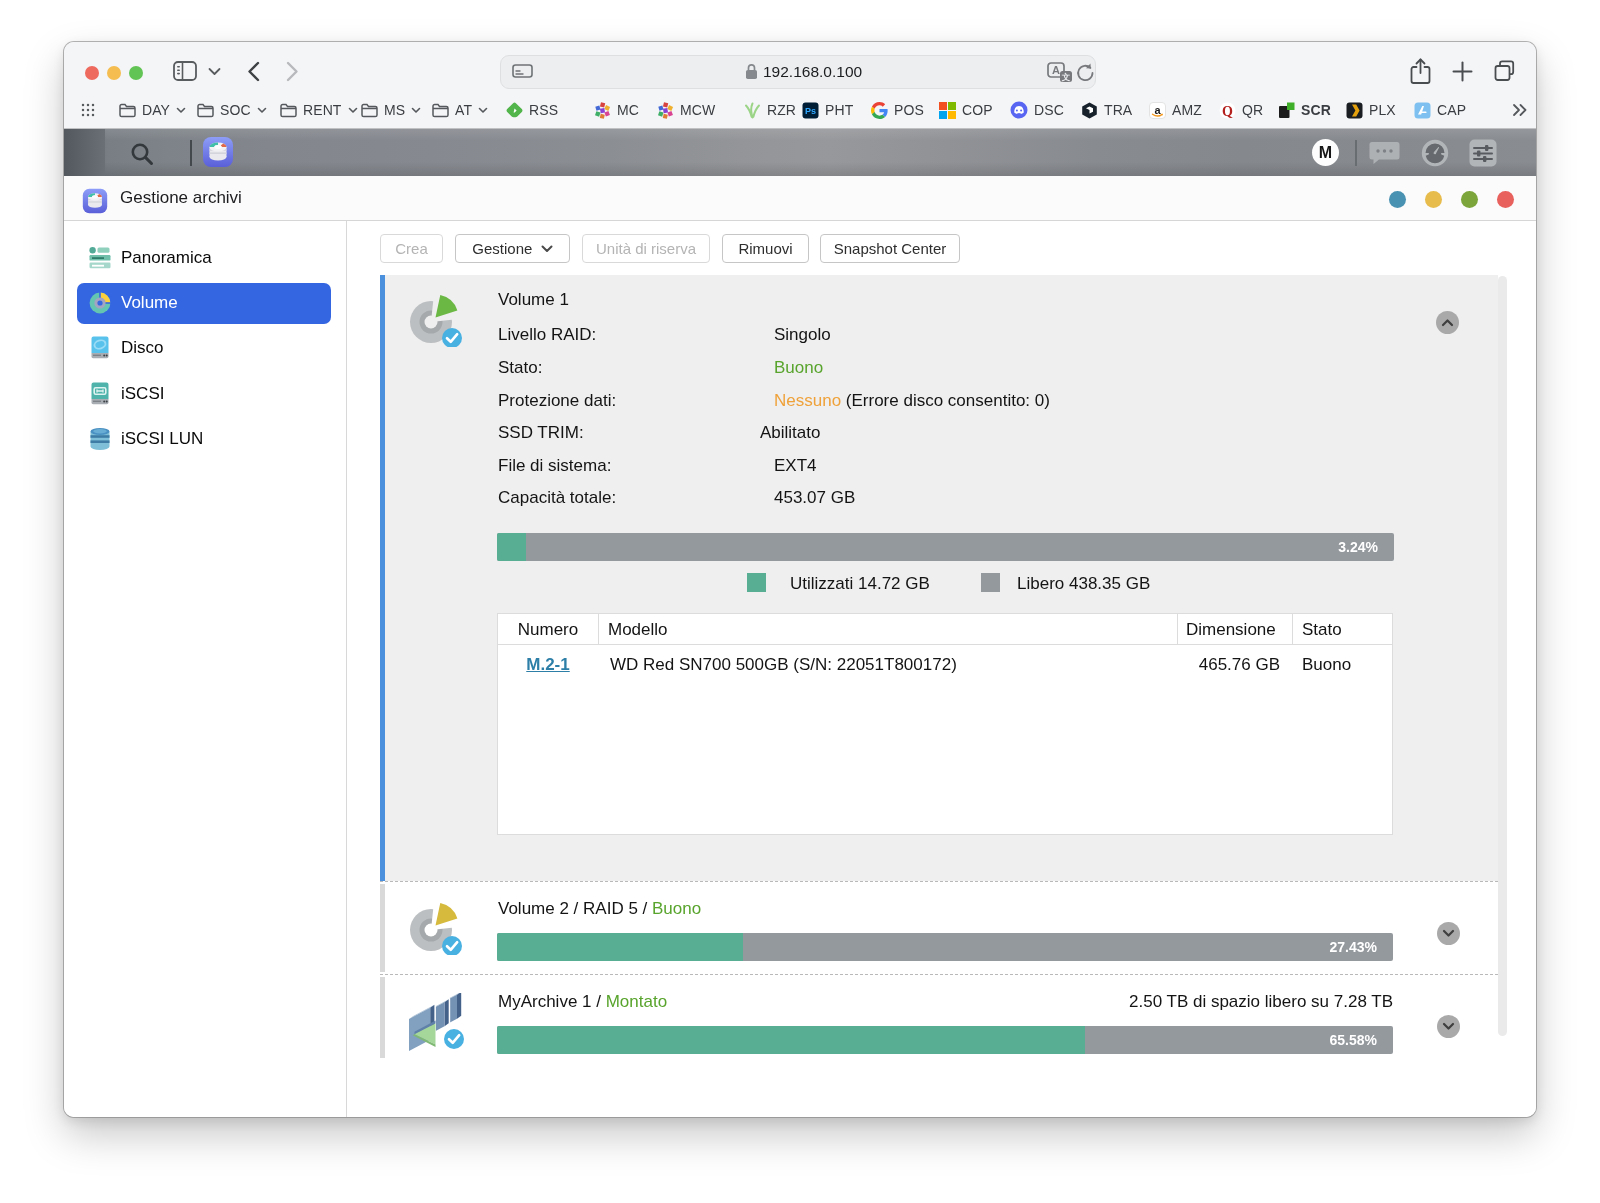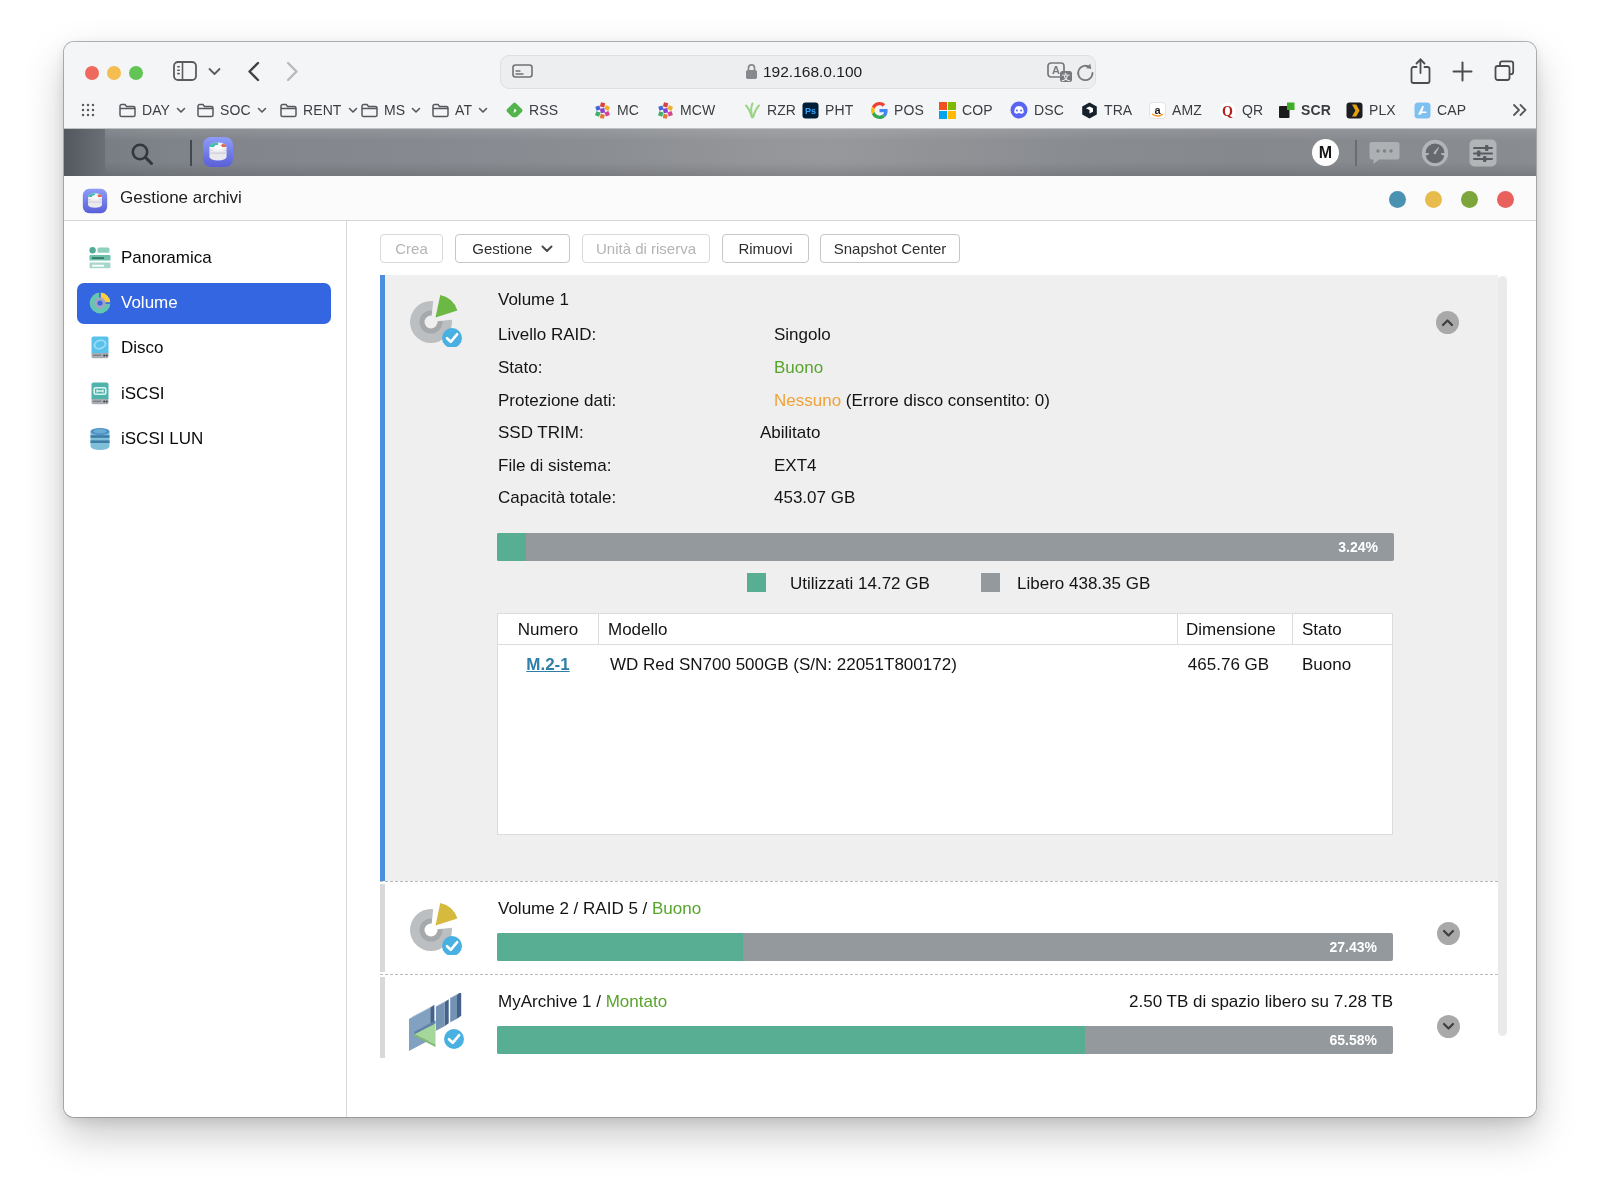--- a/index.html
+++ b/index.html
@@ -484,21 +484,21 @@
   <div class="abs" style="left:0;top:0;width:100%;height:31px;border-bottom:1px solid #dcdcdc;box-sizing:border-box;"></div>
   <div class="abs" style="left:100px;top:0;width:1px;height:31px;background:#dcdcdc;"></div>
   <div class="abs" style="left:679px;top:0;width:1px;height:31px;background:#dcdcdc;"></div>
   <div class="abs" style="left:794px;top:0;width:1px;height:31px;background:#dcdcdc;"></div>
   <div class="lbl" style="left:0px;top:6px;width:100px;text-align:center;">Numero</div>
   <div class="lbl" style="left:110px;top:6px;">Modello</div>
   <div class="lbl" style="left:688px;top:6px;">Dimensione</div>
   <div class="lbl" style="left:804px;top:6px;">Stato</div>
   <div class="lbl" style="left:0px;top:41px;width:100px;text-align:center;color:#2e7fa8;font-weight:bold;text-decoration:underline;">M.2-1</div>
   <div class="lbl" style="left:112px;top:41px;">WD Red SN700 500GB (S/N: 22051T800172)</div>
-  <div class="lbl" style="left:679px;top:41px;width:103px;">465.76 GB</div>
+  <div class="lbl" style="left:679px;top:41px;width:103px;text-align:right;">465.76 GB</div>
   <div class="lbl" style="left:804px;top:41px;">Buono</div>
 </div>
 
 <div class="dashline" style="left:33px;top:660px;width:1118px;"></div>
 
 <div class="grayedge" style="left:33px;top:663px;height:88px;"></div>
 <svg class="abs" style="left:63px;top:682px;" width="52" height="52" viewBox="0 0 52 52">
   <circle cx="21" cy="27" r="21" fill="#bcbfc1"></circle>
   <circle cx="21" cy="27" r="11.5" fill="#a6a9ab"></circle>
   <circle cx="21" cy="27" r="6.5" fill="#ffffff"></circle>

